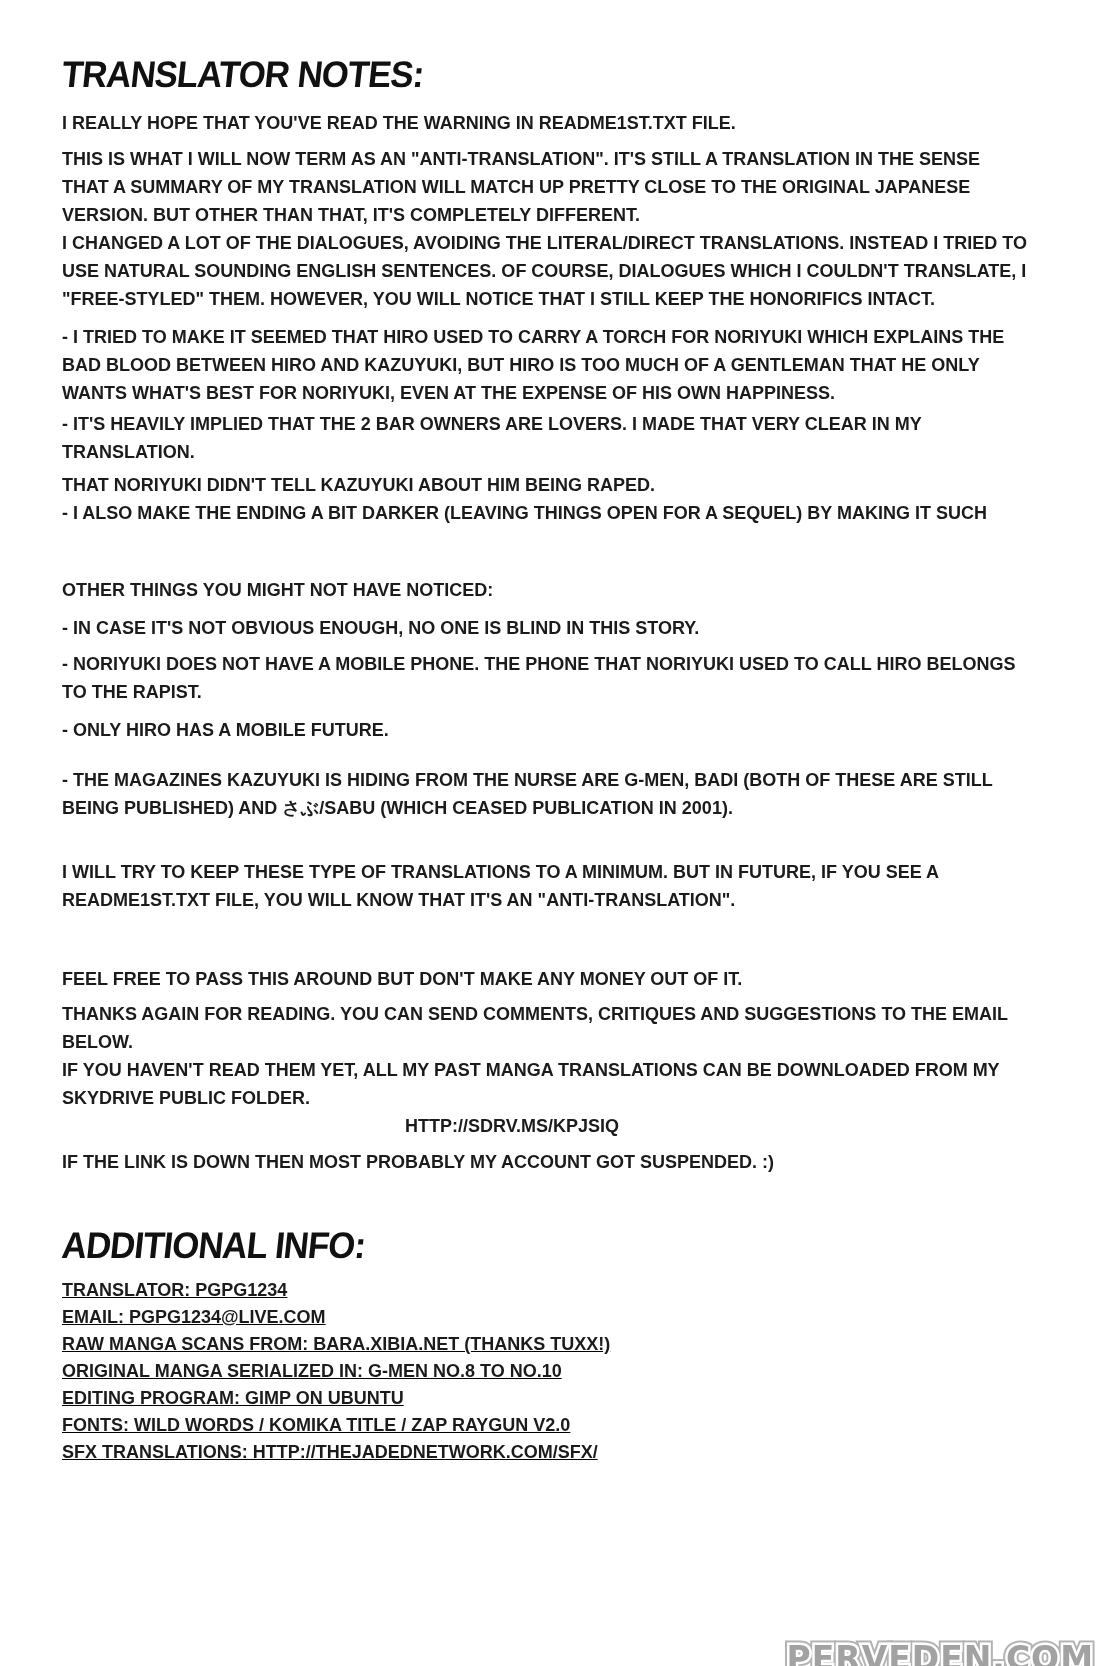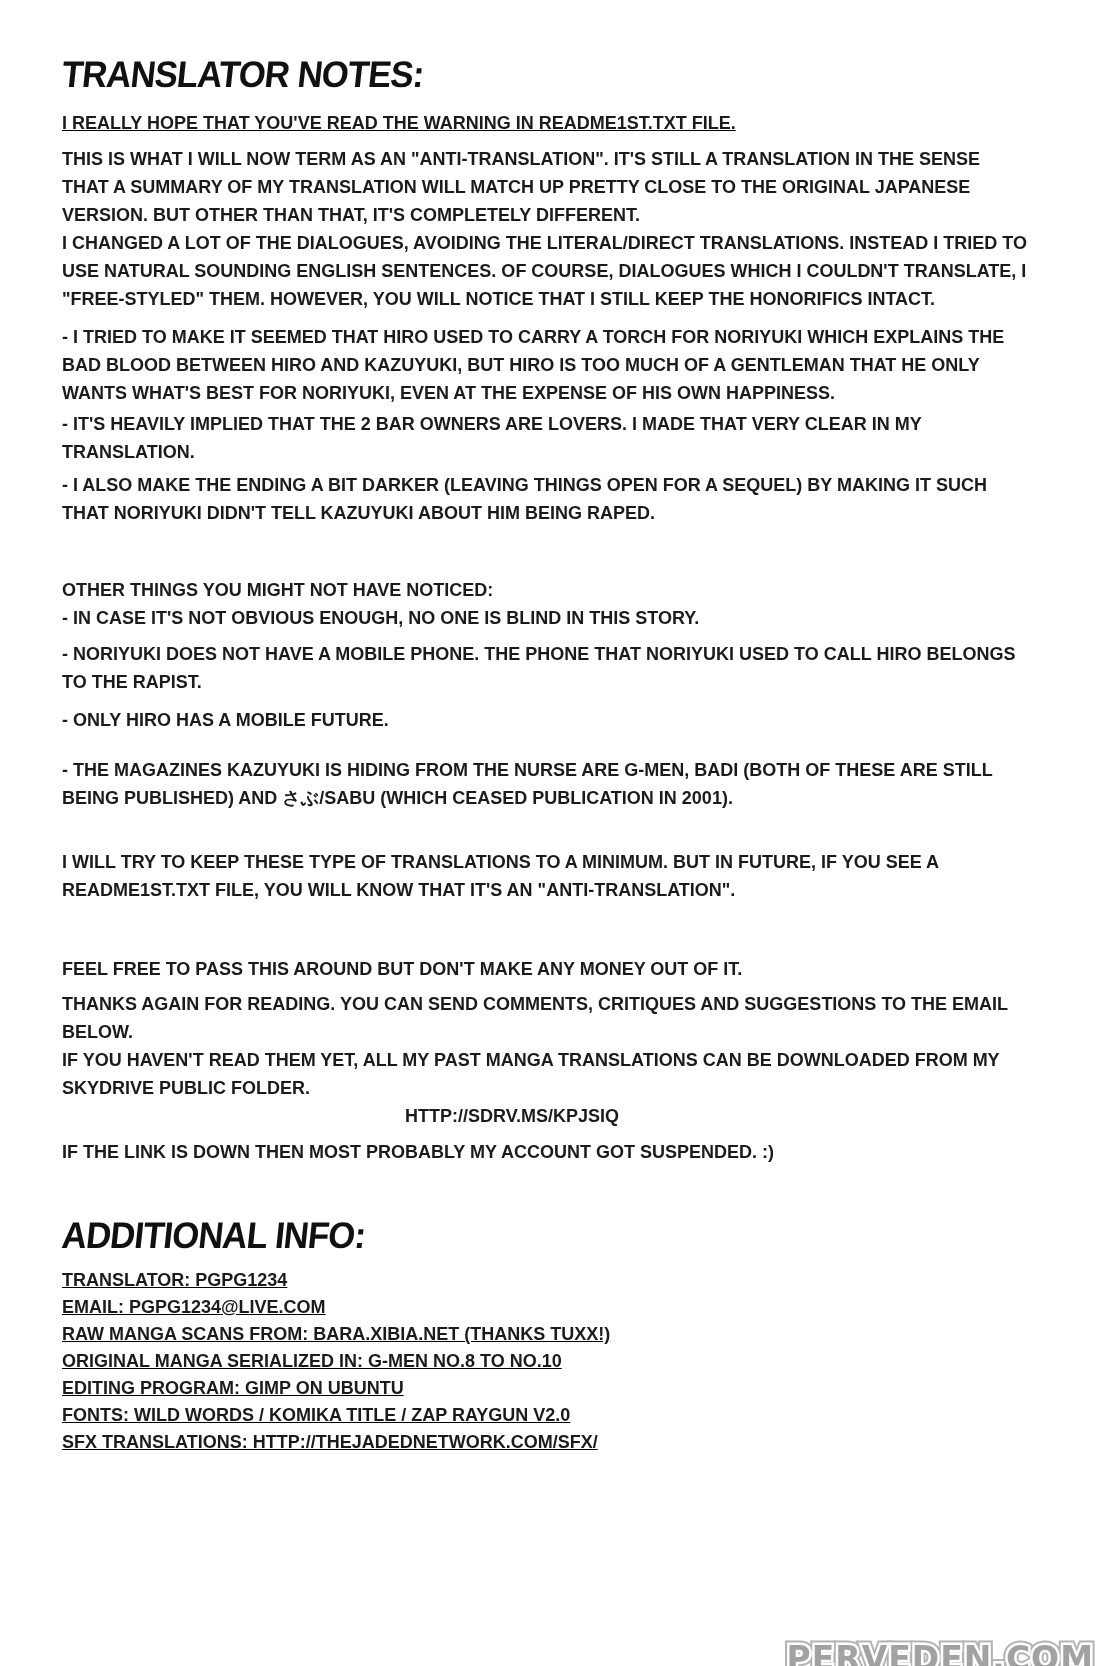--- a/index.html
+++ b/index.html
@@ -23,30 +23,30 @@
     font:bold 37px/46px "Liberation Sans",sans-serif;
     letter-spacing:-1px;
     transform:skewX(-6deg) scaleX(.94);
     transform-origin:0 50%;
     color:#111;
   }
   .center{text-align:center;}
   .blk-info .line{line-height:27px;}
 
   
-  .blk-intro{margin-top:11px;text-decoration:underline;}
+  .blk-intro{margin-top:11px;}
   .blk-anti{margin-top:8px;}
   .blk-changed{margin-top:0px;}
   .blk-head-changes{margin-top:11px;}
   .blk-b-torch{margin-top:10px;}
   .blk-b-lovers{margin-top:3px;}
   .blk-b-police{margin-top:1px;}
   .blk-b-darker{margin-top:5px;}
   .blk-head-things{margin-top:49px;}
-  .blk-b-blind{}
+  .blk-b-blind{margin-top:10px;}
   .blk-b-phone{margin-top:8px;}
   .blk-b-onlyhiro{margin-top:10px;}
   .blk-b-magazines{margin-top:22px;}
   .blk-minimum{margin-top:36px;}
   .blk-passaround{margin-top:51px;}
   .blk-thanks{margin-top:7px;}
   .blk-skydrive{margin-top:0px;}
   .blk-url{margin-top:0px;}
   .blk-linkdown{margin-top:8px;}
   .blk-title-info{margin-top:47px;}
@@ -100,22 +100,22 @@
     <div class="blk blk-b-torch">
       <div class="line">- I TRIED TO MAKE IT SEEMED THAT HIRO USED TO CARRY A TORCH FOR NORIYUKI WHICH EXPLAINS THE</div>
       <div class="line">BAD BLOOD BETWEEN HIRO AND KAZUYUKI, BUT HIRO IS TOO MUCH OF A GENTLEMAN THAT HE ONLY</div>
       <div class="line">WANTS WHAT'S BEST FOR NORIYUKI, EVEN AT THE EXPENSE OF HIS OWN HAPPINESS.</div>
     </div>
     <div class="blk blk-b-lovers">
       <div class="line">- IT'S HEAVILY IMPLIED THAT THE 2 BAR OWNERS ARE LOVERS. I MADE THAT VERY CLEAR IN MY</div>
       <div class="line">TRANSLATION.</div>
     </div>
     <div class="blk blk-b-darker">
+      <div class="line">THAT NORIYUKI DIDN'T TELL KAZUYUKI ABOUT HIM BEING RAPED.</div>
       <div class="line">- I ALSO MAKE THE ENDING A BIT DARKER (LEAVING THINGS OPEN FOR A SEQUEL) BY MAKING IT SUCH</div>
-      <div class="line">THAT NORIYUKI DIDN'T TELL KAZUYUKI ABOUT HIM BEING RAPED.</div>
     </div>
     <div class="blk blk-head-things">
       <div class="line">OTHER THINGS YOU MIGHT NOT HAVE NOTICED:</div>
     </div>
     <div class="blk blk-b-blind">
       <div class="line">- IN CASE IT'S NOT OBVIOUS ENOUGH, NO ONE IS BLIND IN THIS STORY.</div>
     </div>
     <div class="blk blk-b-phone">
       <div class="line">- NORIYUKI DOES NOT HAVE A MOBILE PHONE. THE PHONE THAT NORIYUKI USED TO CALL HIRO BELONGS</div>
       <div class="line">TO THE RAPIST.</div>

